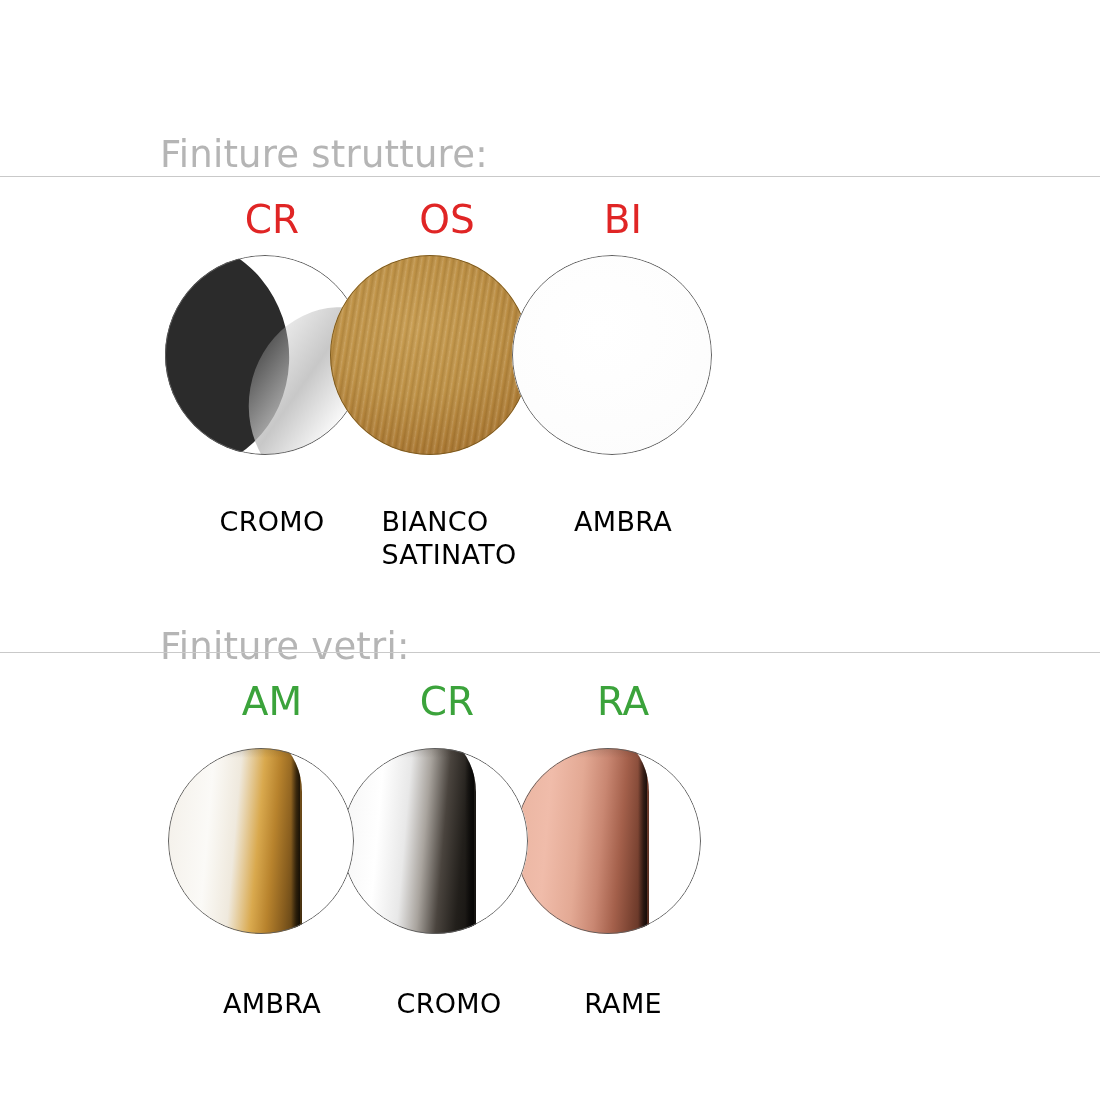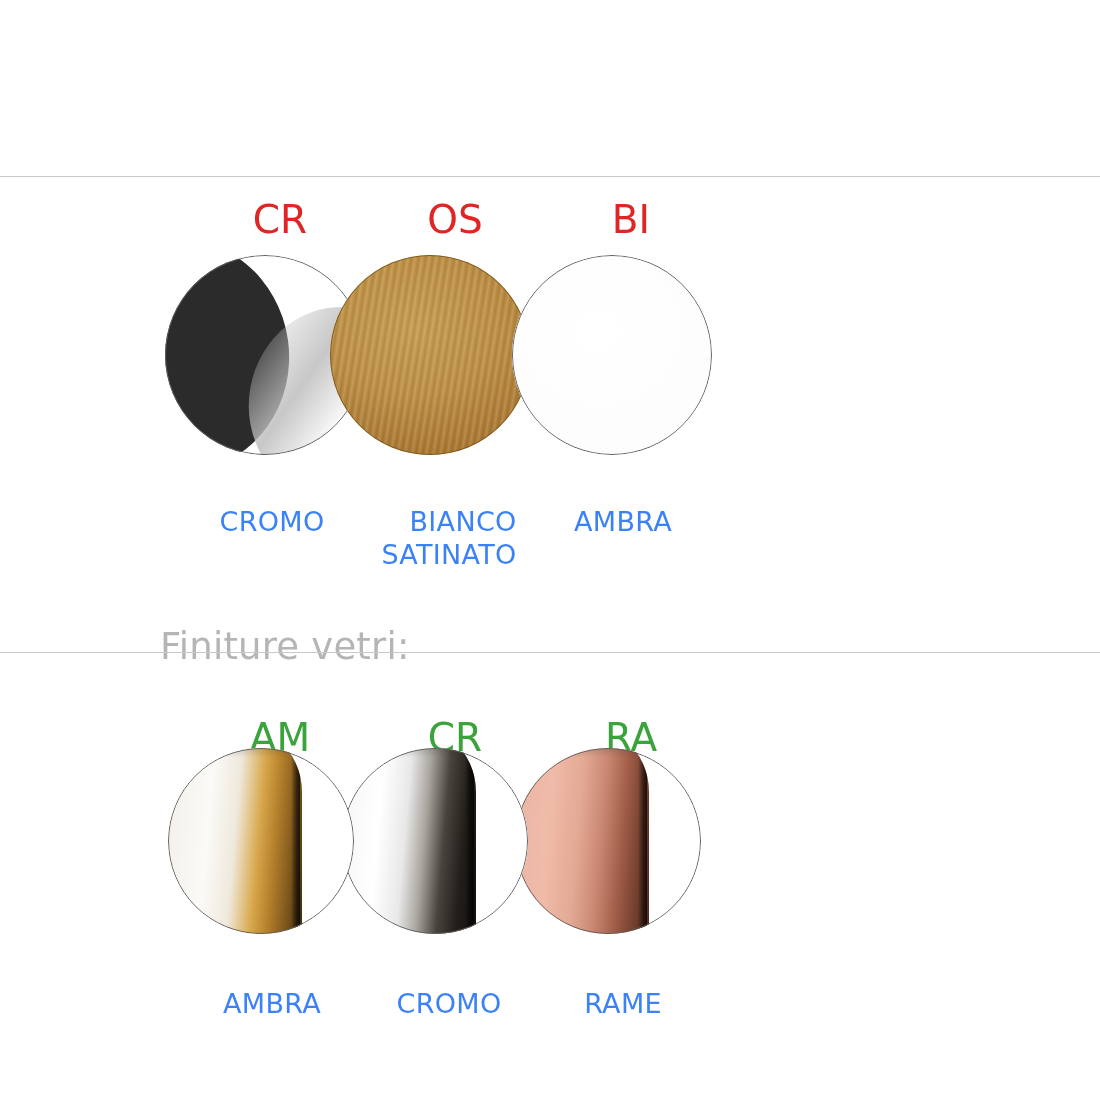--- a/index.html
+++ b/index.html
@@ -42,37 +42,37 @@
   }
 
   #title-strutture { top: 136px; }
   #divider-1       { top: 176px; }
   #title-vetri     { top: 610px; margin-top: 18px; }
   #divider-2       { top: 652px; }
 
   
   .code-row {
     position: absolute;
-    left: 8px;
+    left: 0;
     width: 1016px;
     height: 46px;
   }
   .code {
     position: absolute;
     font-size: 39px;
     font-weight: 400;
     line-height: 1;
     text-align: center;
     white-space: nowrap;
     transform: translateX(-50%);
   }
   #codes-strutture { top: 200px; }
   #codes-vetri     { top: 682px; }
   .code.red   { color: #e02525; }
-  .code.green { color: #3ba33b; margin-top: 36px; }
+  .code.green { color: #3ba33b; }
 
   
   .swatch-row {
     position: absolute;
     left: 0;
     width: 1100px;
   }
   #swatches-strutture { top: 255px; height: 230px; }
   #swatches-vetri     { top: 748px; height: 215px; }
 
@@ -246,34 +246,35 @@
     position: absolute;
     left: 0;
     width: 1100px;
   }
   #captions-strutture { top: 506px; }
   #captions-vetri     { top: 988px; }
 
   .caption {
     position: absolute;
     transform: translateX(-50%);
-    text-align: right;
+    text-align: left;
     font-size: 27px;
     font-weight: 400;
-    color: #3b82f6;
+    color: #000000;
     line-height: 1.22;
     letter-spacing: 0.3px;
     white-space: pre-line;
   }
 </style>
 </head>
 <body>
 
 <div class="page">
 
+  <div class="section-title" id="title-strutture">Finiture strutture:</div>
   <div class="divider" id="divider-1"></div>
 
   <div class="code-row" id="codes-strutture">
     <div class="code red" style="left:272px;">CR</div>
     <div class="code red" style="left:447px;">OS</div>
     <div class="code red" style="left:623px;">BI</div>
   </div>
 
   <div class="swatch-row" id="swatches-strutture">
 

